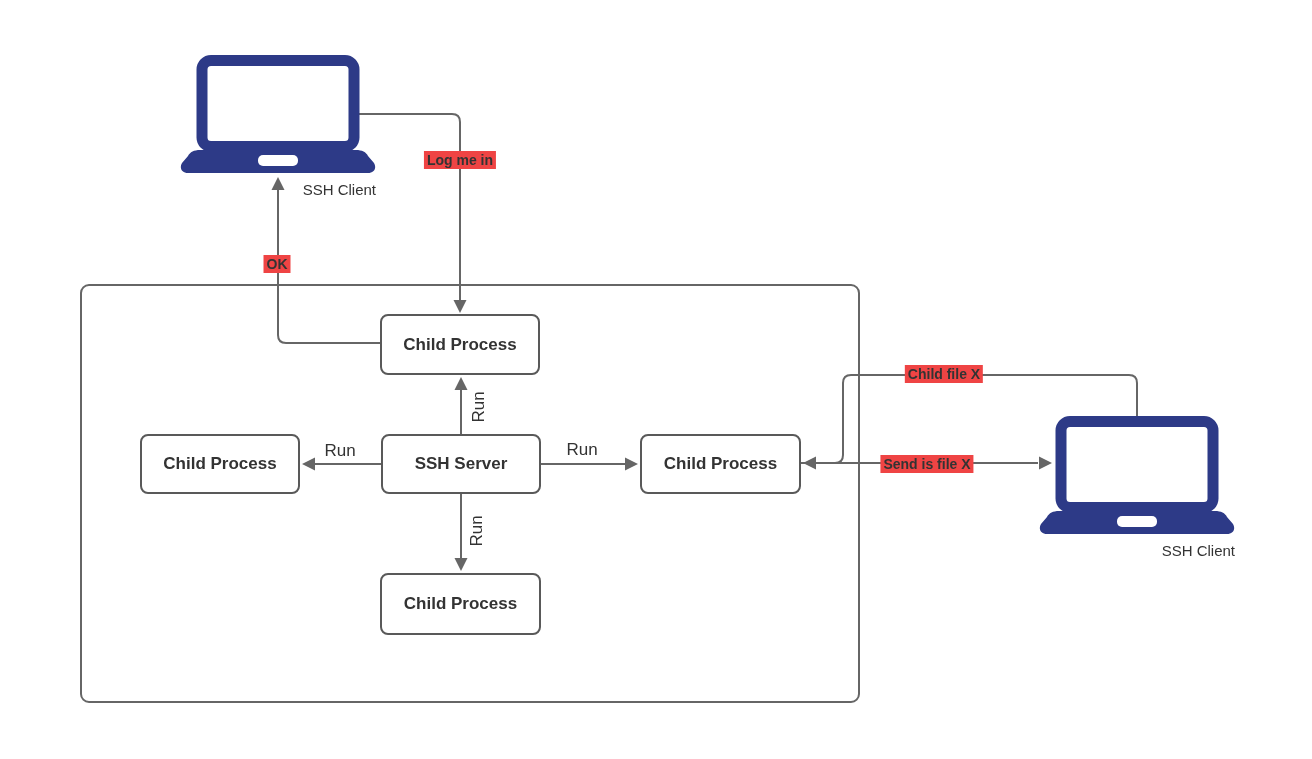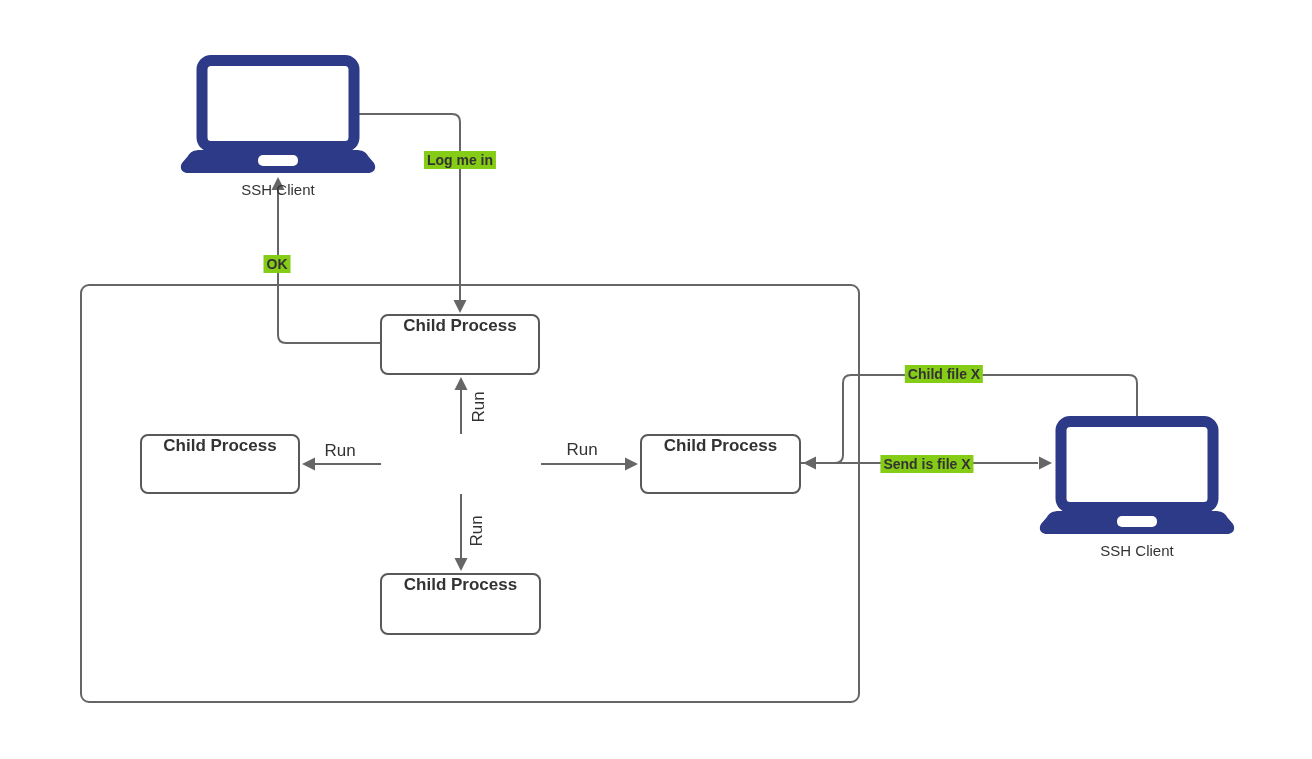--- a/index.html
+++ b/index.html
@@ -21,43 +21,43 @@
   }
 
   
   .edges{position:absolute;left:0;top:0;width:1312px;height:759px;}
   .edges path{stroke:var(--line);stroke-width:2;fill:none;}
   .edges polygon{fill:var(--line);stroke:none;}
 
   
   .node{
     position:absolute;background:#fff;border:2.5px solid var(--box-border);
-    border-radius:8px;display:flex;align-items:flex-start;justify-content:center;
+    border-radius:8px;display:flex;align-items:center;justify-content:center;
     font-weight:bold;font-size:17px;color:var(--text);box-sizing:border-box;
     white-space:nowrap;
   }
   .node-child-top{left:380px;top:314px;width:160px;height:61px;}
   .node-child-left{left:140px;top:434px;width:160px;height:60px;}
   .node-server{left:381px;top:434px;width:160px;height:60px;}
   .node-child-right{left:640px;top:434px;width:161px;height:60px;}
   .node-child-bottom{left:380px;top:573px;width:161px;height:62px;}
 
   
   .laptop{position:absolute;width:196px;height:120px;}
   .laptop-left{left:180px;top:55px;}
   .laptop-right{left:1039px;top:416px;}
   .laptop-caption{
-    position:absolute;width:196px;text-align:center;font-size:15px;color:var(--text);
+    position:absolute;width:196px;text-align:right;font-size:15px;color:var(--text);
   }
   .caption-left{left:180px;top:181px;}
   .caption-right{left:1039px;top:542px;}
 
   
   .edge-label{
-    position:absolute;background:#84cc16;color:var(--text);
+    position:absolute;background:#ef4444;color:var(--text);
     font-weight:bold;font-size:14px;padding:1px 3px;white-space:nowrap;
     transform:translateX(-50%);
   }
   .run-label{
     position:absolute;background:#fff;color:var(--text);
     font-weight:normal;font-size:17px;padding:0 2px;white-space:nowrap;
     transform:translateX(-50%);
   }
   .run-vert{
     transform:translate(-50%,-50%) rotate(-90deg);
@@ -104,20 +104,23 @@
     <path d="M801,463 L1038,463"></path>
     <polygon points="1052,463 1039,456.5 1039,469.5"></polygon>
   </svg>
 
   <div class="node node-child-top">
     <span>Child Process</span>
   </div>
   <div class="node node-child-left">
     <span>Child Process</span>
   </div>
+  <div class="node node-server">
+    <span>SSH Server</span>
+  </div>
   <div class="node node-child-right">
     <span>Child Process</span>
   </div>
   <div class="node node-child-bottom">
     <span>Child Process</span>
   </div>
 
   <svg class="laptop laptop-left" viewBox="0 0 196 120" xmlns="http://www.w3.org/2000/svg">
     <rect x="22" y="5.5" width="152" height="86" rx="9" fill="#ffffff" stroke="var(--laptop)" stroke-width="11"></rect>
     <path fill="var(--laptop)" d="M20,95 L176,95 C182,95 186,97 188,101 L194,108 C197,113 194,118 188,118 L8,118 C2,118 -1,113 2,108 L8,101 C10,97 14,95 20,95 Z"></path>

